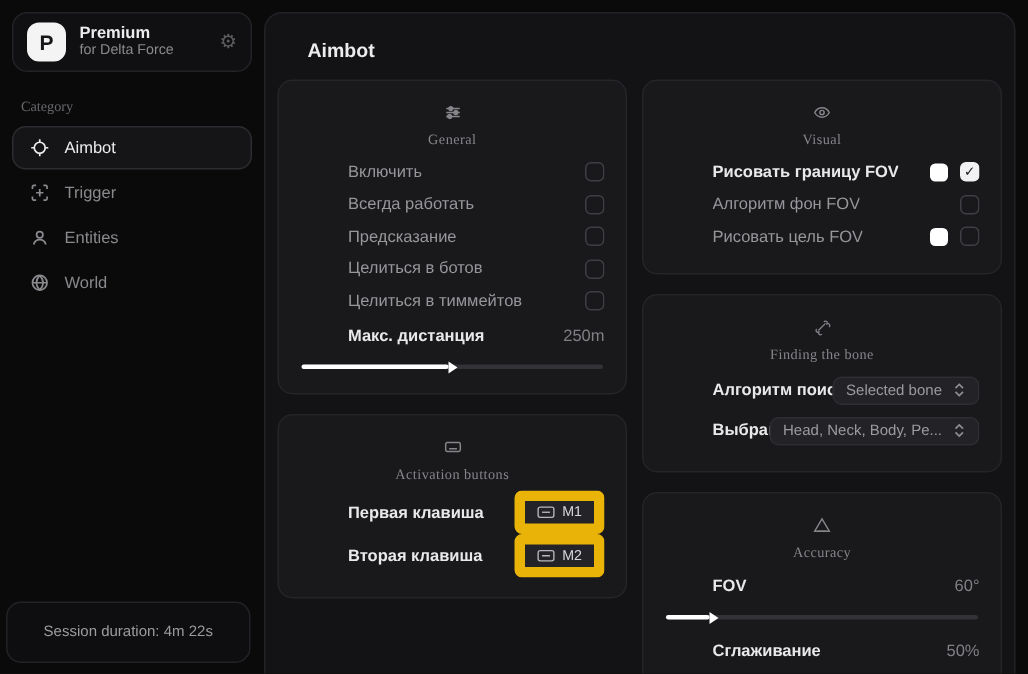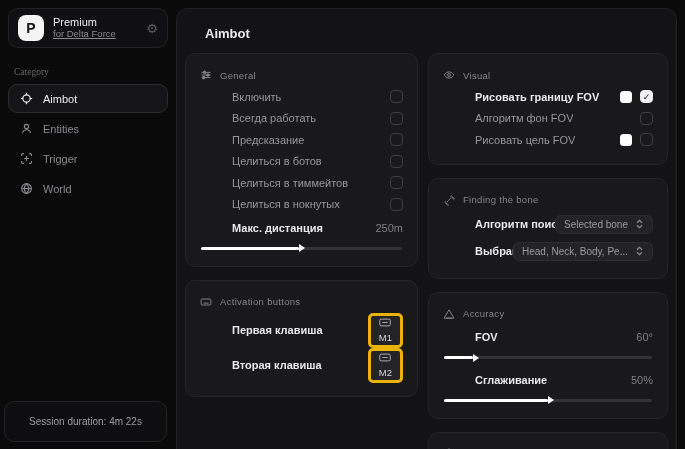--- a/index.html
+++ b/index.html
@@ -15,22 +15,22 @@
   .brand-card {
     border:1px solid #232327; border-radius:10px; background:#101012;
     display:flex; align-items:center; gap:9px; padding:7px 9px; height:40px;
   }
   .logo {
     width:26px; height:26px; border-radius:8px; background:#f4f4f4; color:#17171a;
     font-weight:bold; font-size:14px; display:flex; align-items:center; justify-content:center;
     flex:none;
   }
   .brand-text { line-height:1.15; overflow:hidden; }
-  .brand-title { font-size:11px; font-weight:normal; color:#ececee; }
-  .brand-sub { font-size:9.5px; color:#8a8a8e; white-space:nowrap;text-decoration:underline; }
+  .brand-title { font-size:11px; font-weight:bold; color:#ececee; }
+  .brand-sub { font-size:9.5px; color:#8a8a8e; white-space:nowrap; }
   .brand-gear { margin-left:auto; color:#5c5c60; font-size:13px; flex:none; cursor:pointer; }
   .category { margin:19px 6px 7px; font-size:9.5px; color:#68686c;font-family:Liberation Serif, serif; }
   .nav { display:flex; flex-direction:column; gap:1px; }
   .nav-item {
     display:flex; align-items:center; gap:10px; height:29px; padding:0 10px;
     border:1px solid transparent; border-radius:9px; color:#8a8a8e; font-size:11px;
     cursor:pointer;
   }
   .nav-item.active { border-color:#2c2c31; background:#151518; color:#ececee; }
   .nav-ico { width:14px; height:14px; flex:none; display:flex; align-items:center; justify-content:center; }
@@ -50,22 +50,23 @@
   .columns { display:flex; gap:10px; padding:3px 8px; align-items:flex-start; }
   .col { display:flex; flex-direction:column; gap:13px; }
   .col-left { width:238px; }
   .col-right { width:240px; }
   .panel {
     background:#19191c; border:1px solid #242429; border-radius:10px;
     padding:9px 14px 13px; width:100%;
   }
   .panel-head {
     display:flex; align-items:center; gap:8px; padding:6px 0 5px;
-    font-family:Liberation Sans, sans-serif; font-size:9.5px; color:#85858a;
+    font-family:Liberation Serif, serif; font-size:9.5px; color:#85858a;
     letter-spacing:.3px;
+    flex-direction:column;
   }
   .panel-head svg { width:12px; height:12px; stroke:#85858a; fill:none; stroke-width:1.3; flex:none; }
   .row {
     display:flex; align-items:center; justify-content:space-between;
     min-height:21.5px; font-size:11px; color:#97979b; overflow:hidden;
   }
   .row.bright { color:#e9e9eb; font-weight:bold; }
   .row-label { white-space:nowrap; overflow:hidden;margin-left:32px; }
   .row-right { display:flex; align-items:center; gap:8px; flex:none; }
   .row-value { font-size:11px; color:#7f7f84; font-weight:normal; }
@@ -88,24 +89,23 @@
   }
   .slider-fill {
     position:absolute; left:0; top:0; height:3px; background:#ffffff; border-radius:2px;
   }
   .slider-fill::after {
     content:""; position:absolute; right:-6px; top:-2.5px;
     border-left:6px solid #ffffff; border-top:4px solid transparent; border-bottom:4px solid transparent;
   }
   
   .key-badge {
-    display:flex; align-items:center; gap:5px; background:#242428; border:3px solid #eab308;
+    display:flex; align-items:center; gap:5px; background:#242428; border:7px solid #eab308;
     border-radius:5px; padding:2px 8px; font-size:9.5px; color:#d8d8dc; font-weight:normal;
     cursor:pointer;
-    flex-direction:column;
   }
   .key-badge svg { width:12px; height:9px; stroke:#b9b9bd; fill:none; stroke-width:1.2; }
   
   .select {
     display:flex; align-items:center; gap:7px; background:#232327; border:1px solid #2d2d32;
     border-radius:6px; padding:3px 8px; font-size:10px; color:#9b9b9f; flex:none;
     max-width:160px; cursor:pointer; font-weight:normal;
   }
   .select-text { white-space:nowrap; overflow:hidden; max-width:118px; }
   .select svg { width:9px; height:10px; stroke:#8d8d92; fill:none; stroke-width:1.4; flex:none; }
@@ -131,34 +131,34 @@
         <svg viewBox="0 0 16 16">
             <circle cx="8" cy="8" r="4.5"></circle>
             <path d="M8 1v3M8 12v3M1 8h3M12 8h3"></path>
           </svg>
       </span>
       <span>Aimbot</span>
     </div>
     <div class="nav-item">
       <span class="nav-ico">
         <svg viewBox="0 0 16 16">
+            <path d="M8 5v6M5 8h6"></path>
+            <path d="M2 5V3a1 1 0 0 1 1-1h2M14 5V3a1 1 0 0 0-1-1h-2M2 11v2a1 1 0 0 0 1 1h2M14 11v2a1 1 0 0 1-1 1h-2"></path>
+          </svg>
+      </span>
+      <span>Trigger</span>
+    </div>
+    <div class="nav-item">
+      <span class="nav-ico">
+        <svg viewBox="0 0 16 16">
             <circle cx="8" cy="5.5" r="2.6"></circle>
             <path d="M3 13.5c.7-2.6 2.6-4 5-4s4.3 1.4 5 4"></path>
           </svg>
       </span>
       <span>Entities</span>
-    </div>
-    <div class="nav-item">
-      <span class="nav-ico">
-        <svg viewBox="0 0 16 16">
-            <path d="M8 5v6M5 8h6"></path>
-            <path d="M2 5V3a1 1 0 0 1 1-1h2M14 5V3a1 1 0 0 0-1-1h-2M2 11v2a1 1 0 0 0 1 1h2M14 11v2a1 1 0 0 1-1 1h-2"></path>
-          </svg>
-      </span>
-      <span>Trigger</span>
     </div>
     <div class="nav-item">
       <span class="nav-ico">
         <svg viewBox="0 0 16 16">
             <circle cx="8" cy="8" r="6"></circle>
             <path d="M2 8h12M8 2c-3.5 3.8-3.5 8.2 0 12M8 2c3.5 3.8 3.5 8.2 0 12"></path>
           </svg>
       </span>
       <span>World</span>
     </div>
@@ -201,24 +201,20 @@
           <span class="cb"></span>
         </div>
         <div class="row">
           <span class="row-label">Целиться в ботов</span>
           <span class="cb"></span>
         </div>
         <div class="row">
           <span class="row-label">Целиться в тиммейтов</span>
           <span class="cb"></span>
         </div>
-        <div class="row">
-          <span class="row-label">Целиться в нокнутых</span>
-          <span class="cb"></span>
-        </div>
         <div class="slider-block">
           <div class="row bright">
             <span class="row-label">Макс. дистанция</span>
             <span class="row-value">250m</span>
           </div>
           <div class="slider-track">
             <span class="slider-fill" style="width: 49%;"></span>
           </div>
         </div>
       </div>

